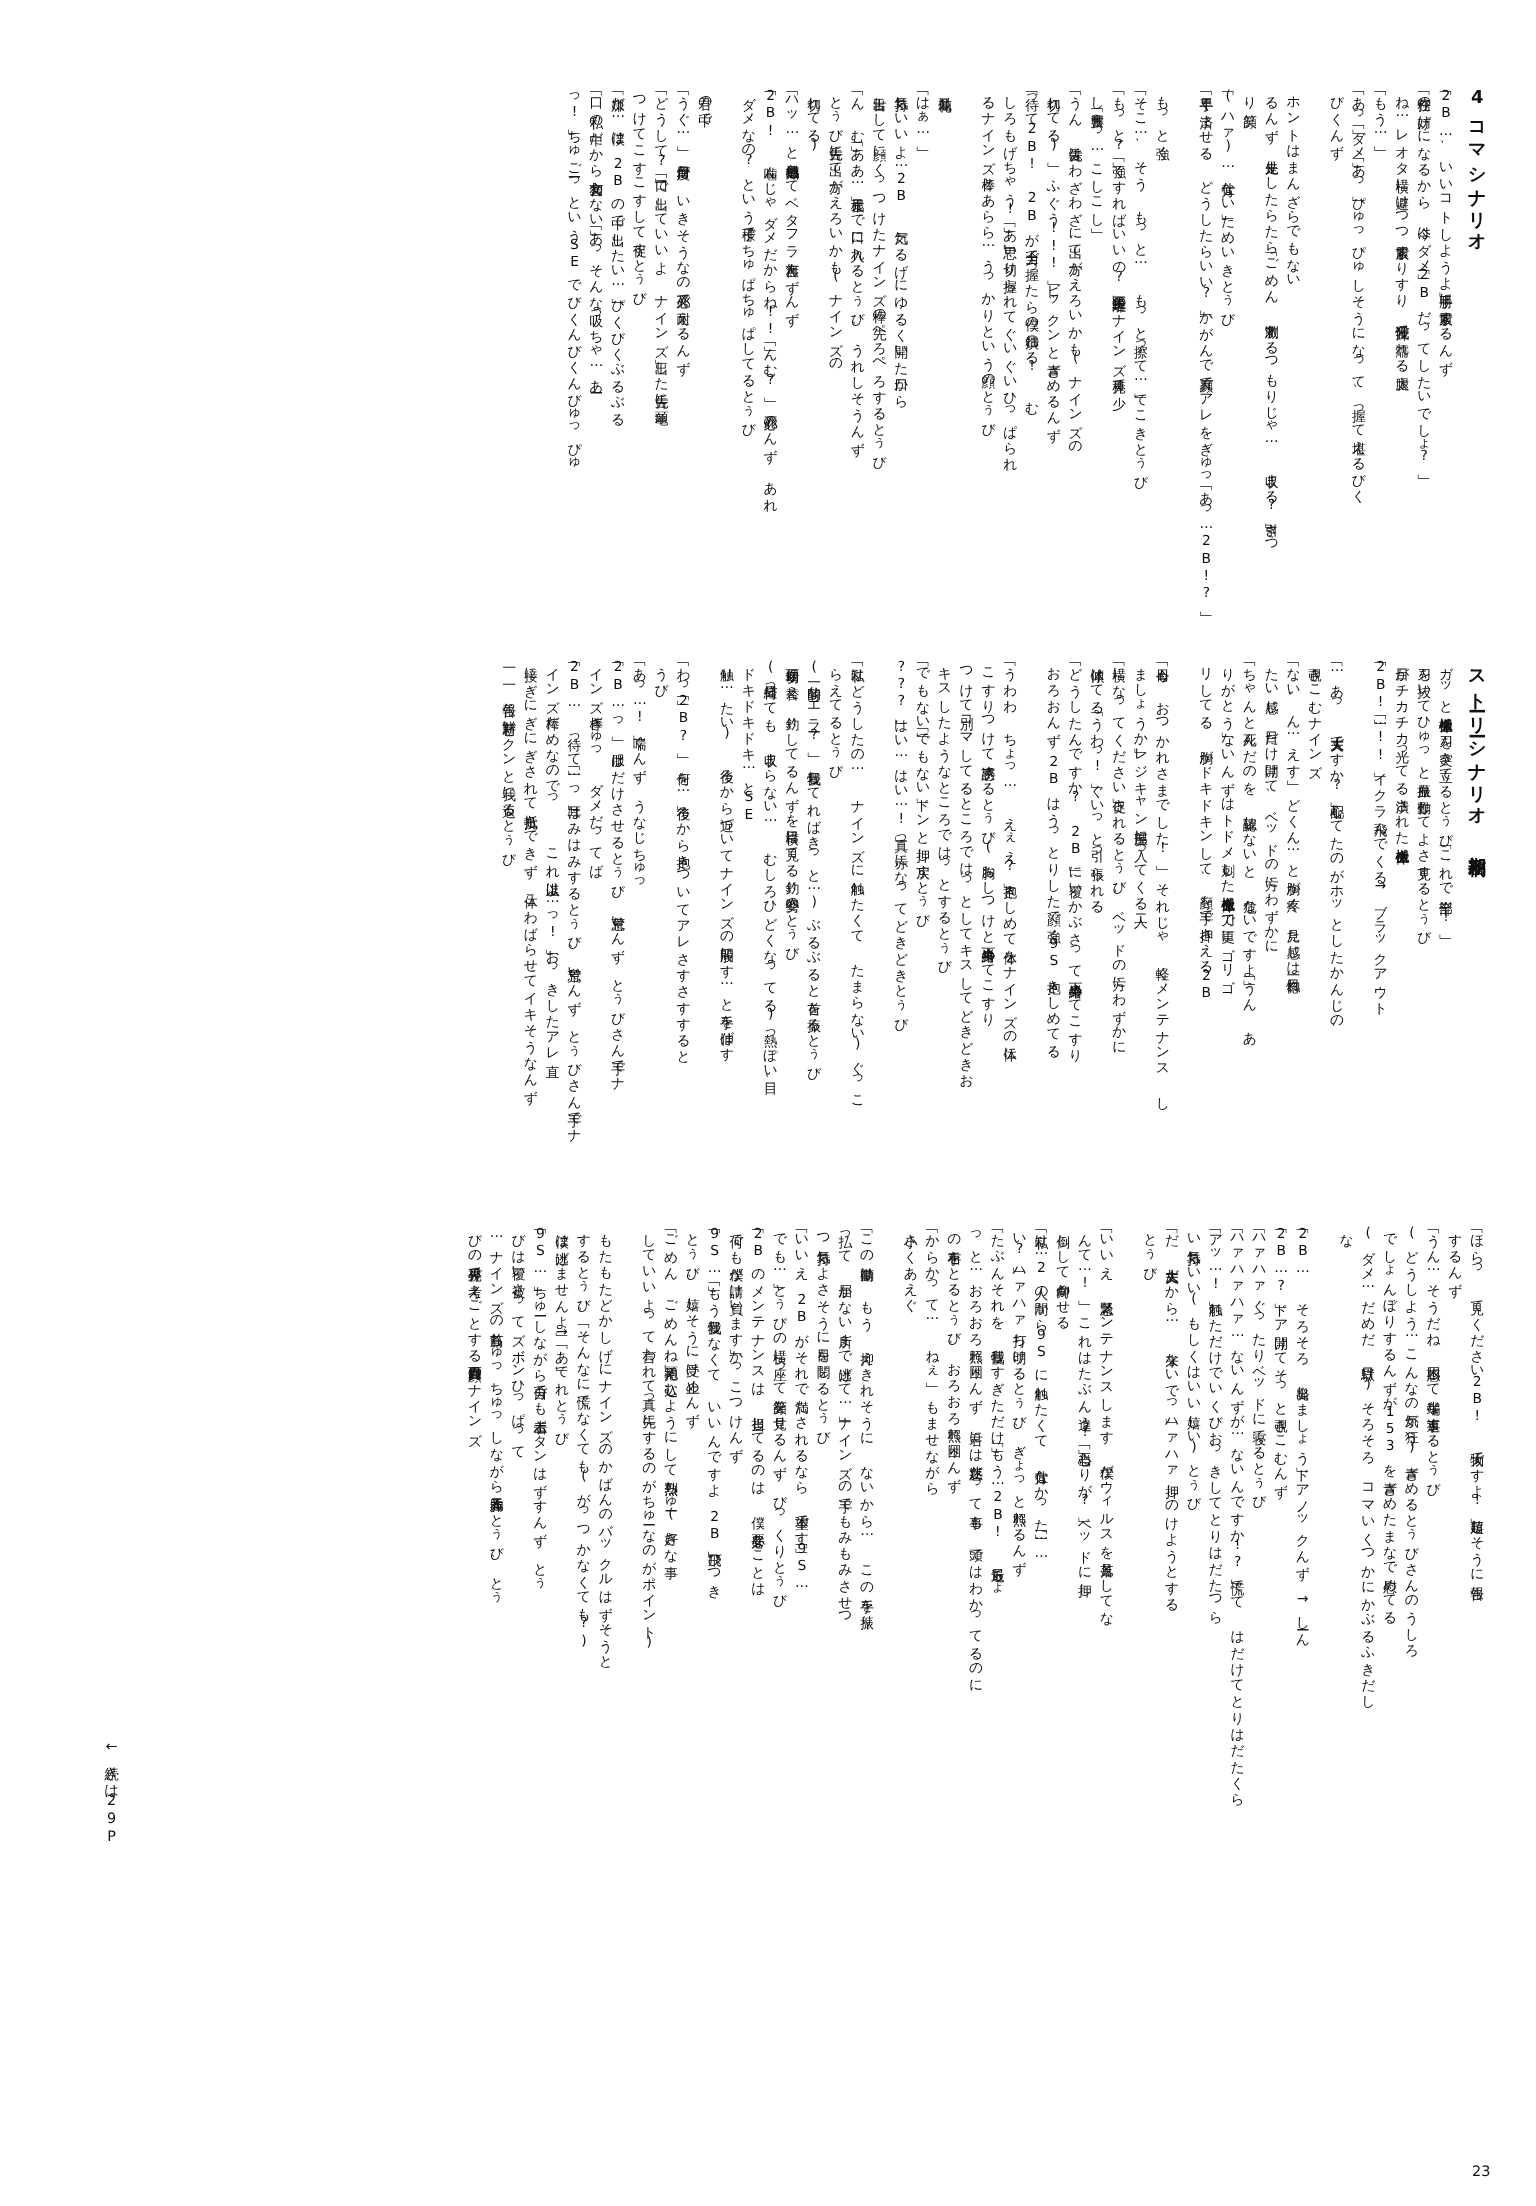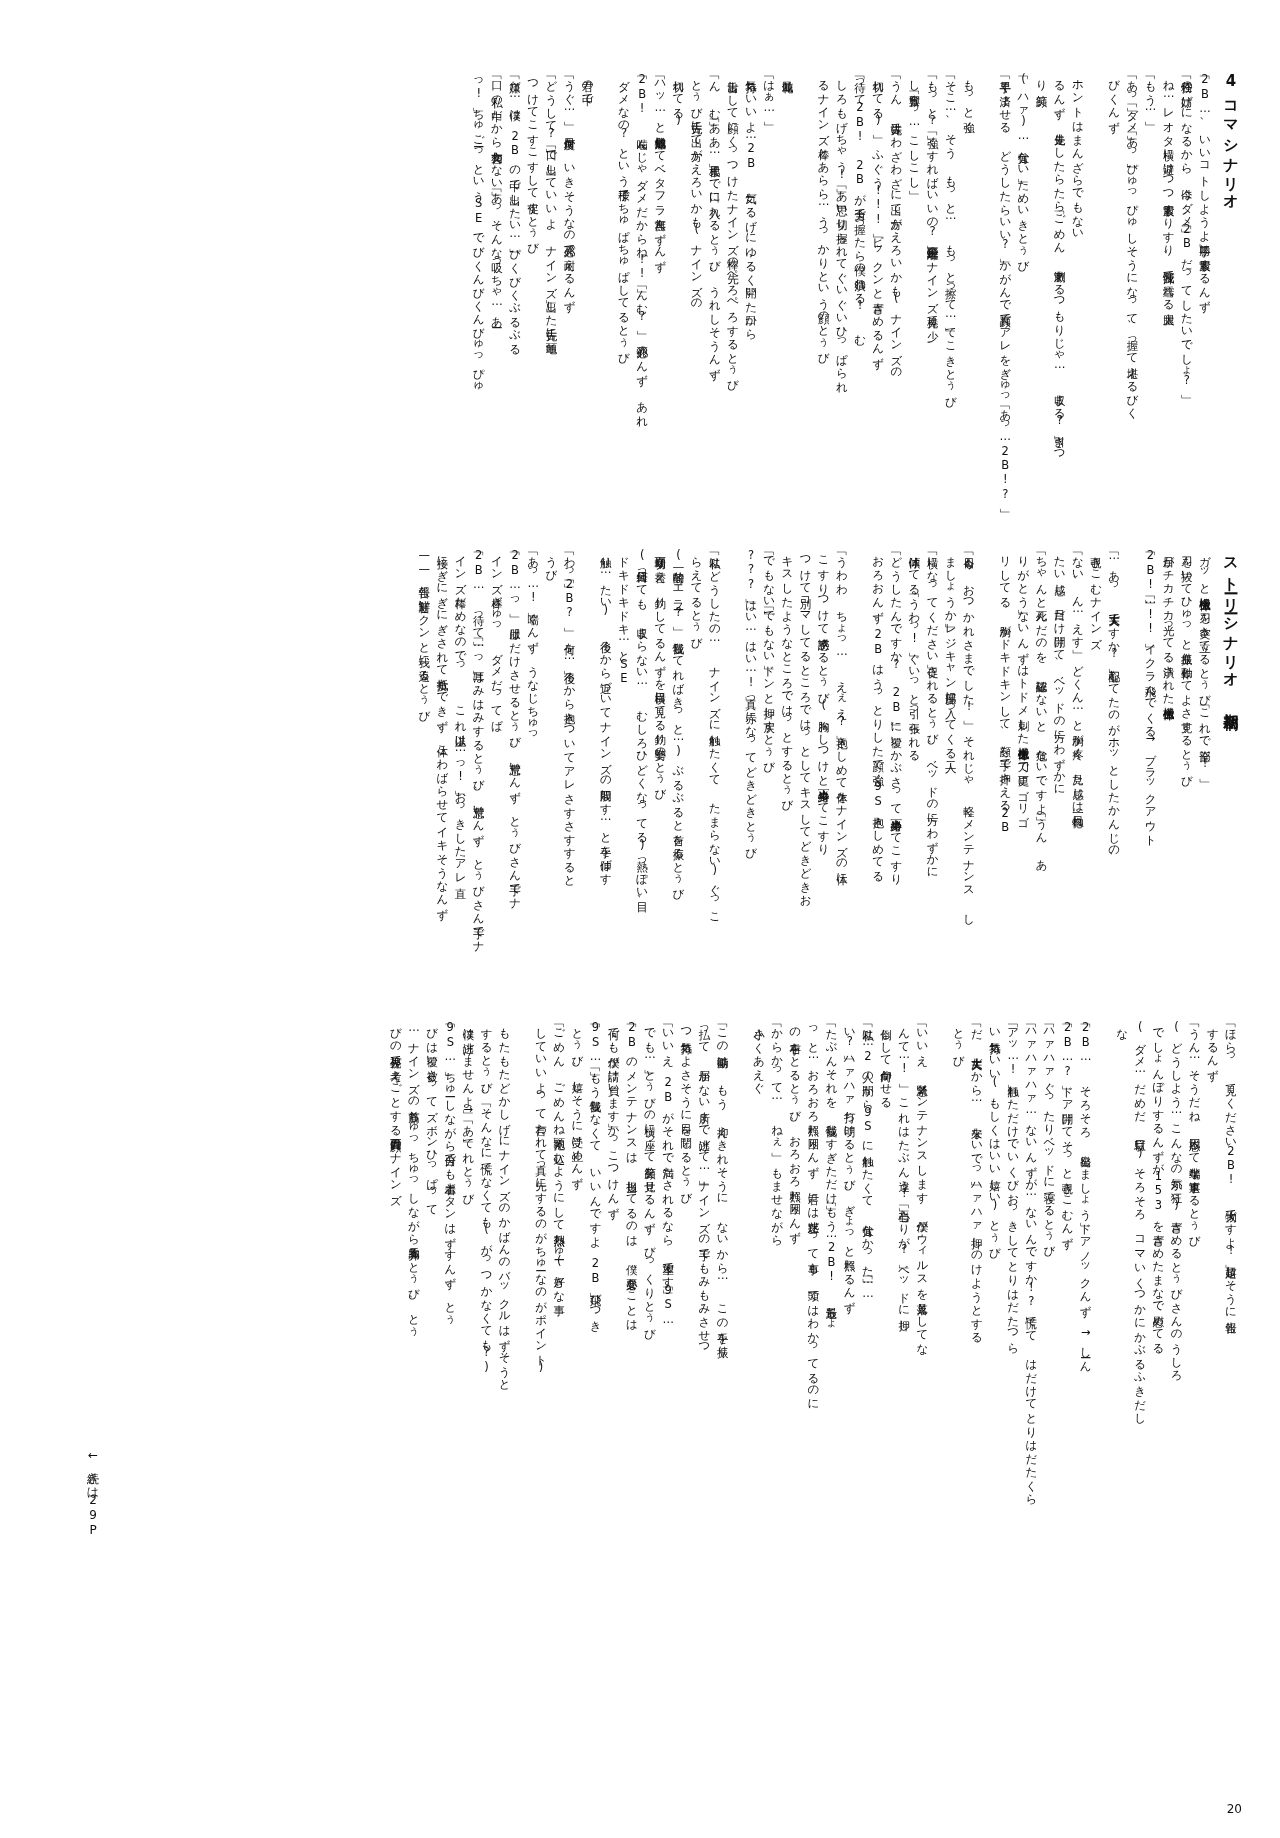--- a/index.html
+++ b/index.html
@@ -220,15 +220,15 @@
 もたもたどかしげにナインズのかばんのバックルはずそうと
 するとぅび、「そんなに慌てなくても(がっつかなくても?)
 僕は逃げませんよ」→「あ」てれとぅび
 「9S…」ちゅーしながら自分でも上着ボタンはずすんず、とぅ
 びは覆い被さってズボンひっぱって
 …ナインズの首筋ちゅっちゅっしながら胸元弄るとぅび、とぅ
 びの視界外で考えごとする真面目顔のナインズ</div>
 
   <div class="cont-note">←続きは29P</div>
 
-  <div class="page-number">20</div>
+  <div class="page-number">23</div>
 
 </div>
 
 </body></html>

